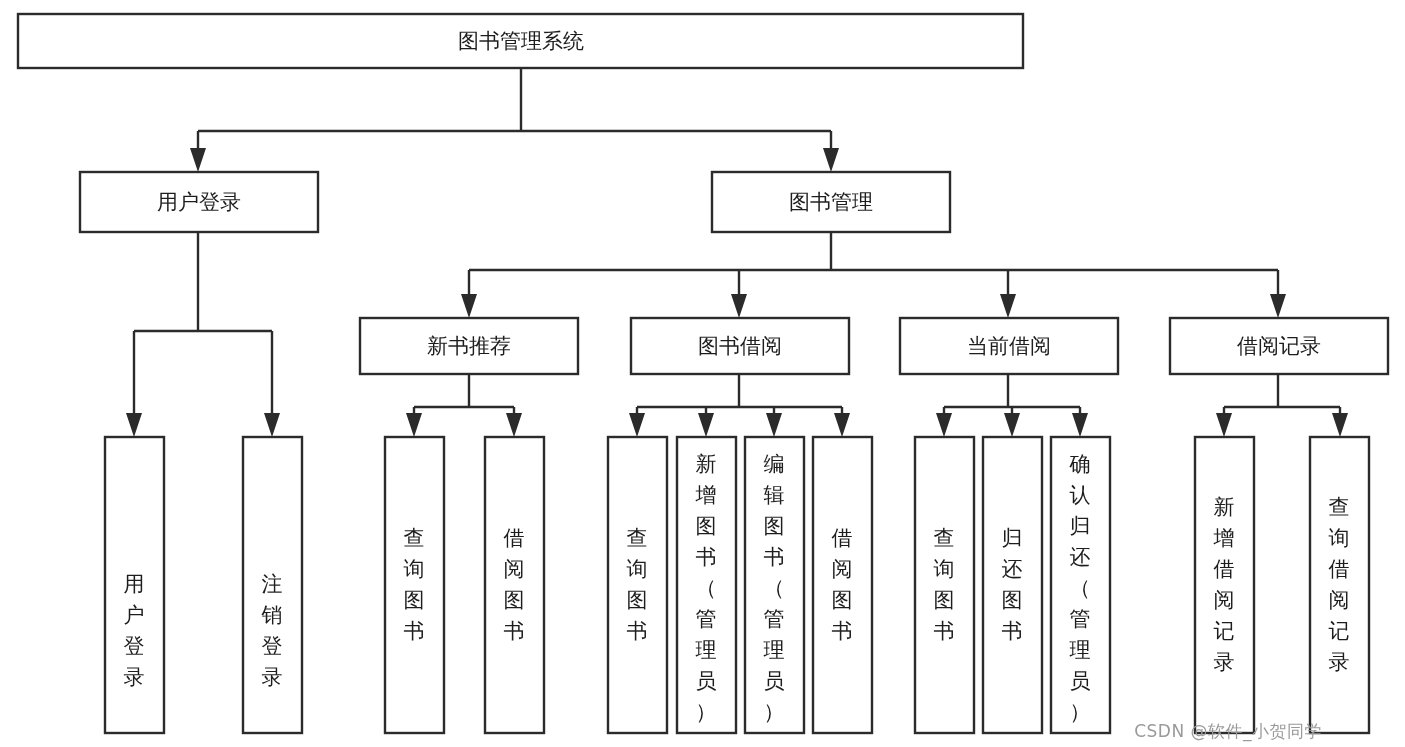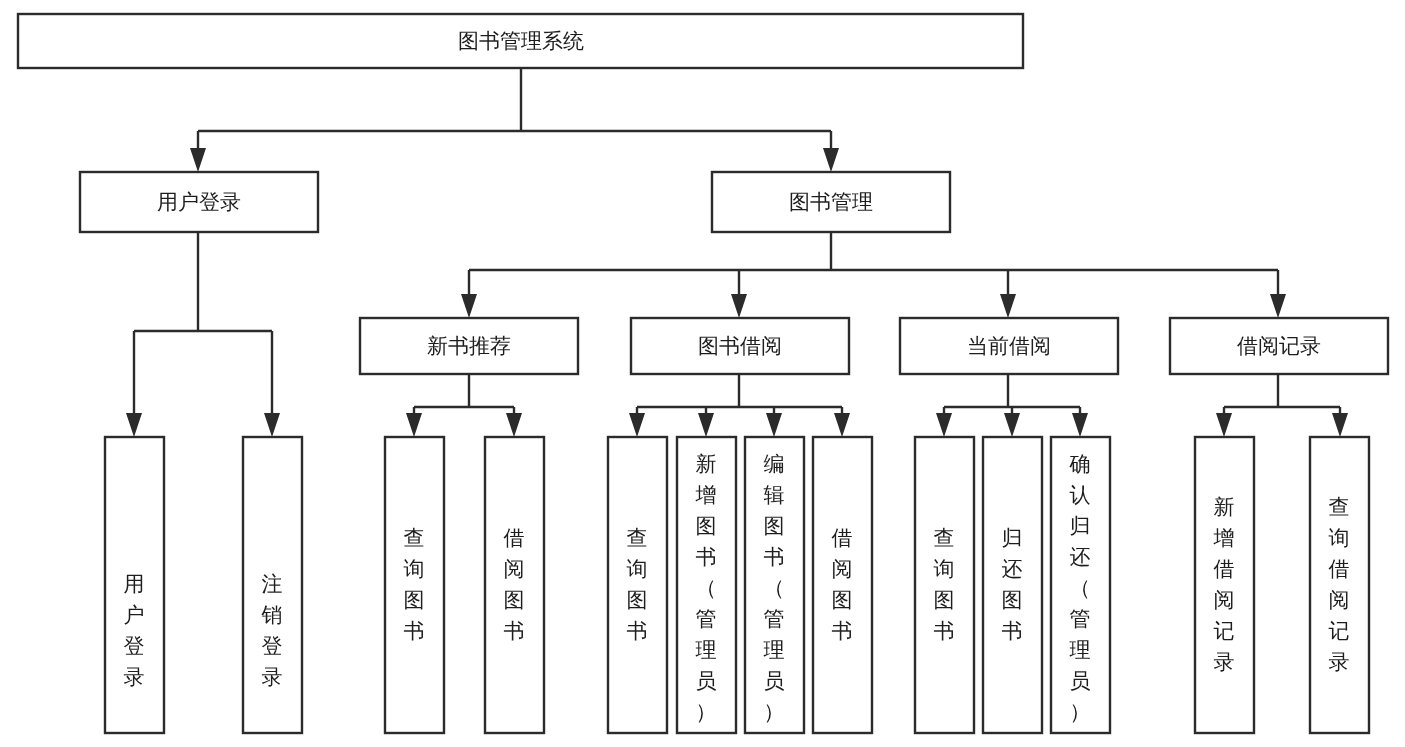--- a/index.html
+++ b/index.html
@@ -223,13 +223,14 @@
       <rect class="node-box" x="1195" y="437" width="59" height="296"></rect>
       <text class="node-label-v" x="1224" y="0"><tspan x="1224" y="514">新</tspan><tspan x="1224" y="545">增</tspan><tspan x="1224" y="576">借</tspan><tspan x="1224" y="607">阅</tspan><tspan x="1224" y="638">记</tspan><tspan x="1224" y="669">录</tspan></text>
     </g>
     <g>
       <rect class="node-box" x="1310" y="437" width="59" height="296"></rect>
       <text class="node-label-v" x="1339" y="0"><tspan x="1339" y="514">查</tspan><tspan x="1339" y="545">询</tspan><tspan x="1339" y="576">借</tspan><tspan x="1339" y="607">阅</tspan><tspan x="1339" y="638">记</tspan><tspan x="1339" y="669">录</tspan></text>
     </g>
 
   </svg>
 
+  <div class="watermark">CSDN @软件_小贺同学</div>
 </div>
 
 </body></html>

